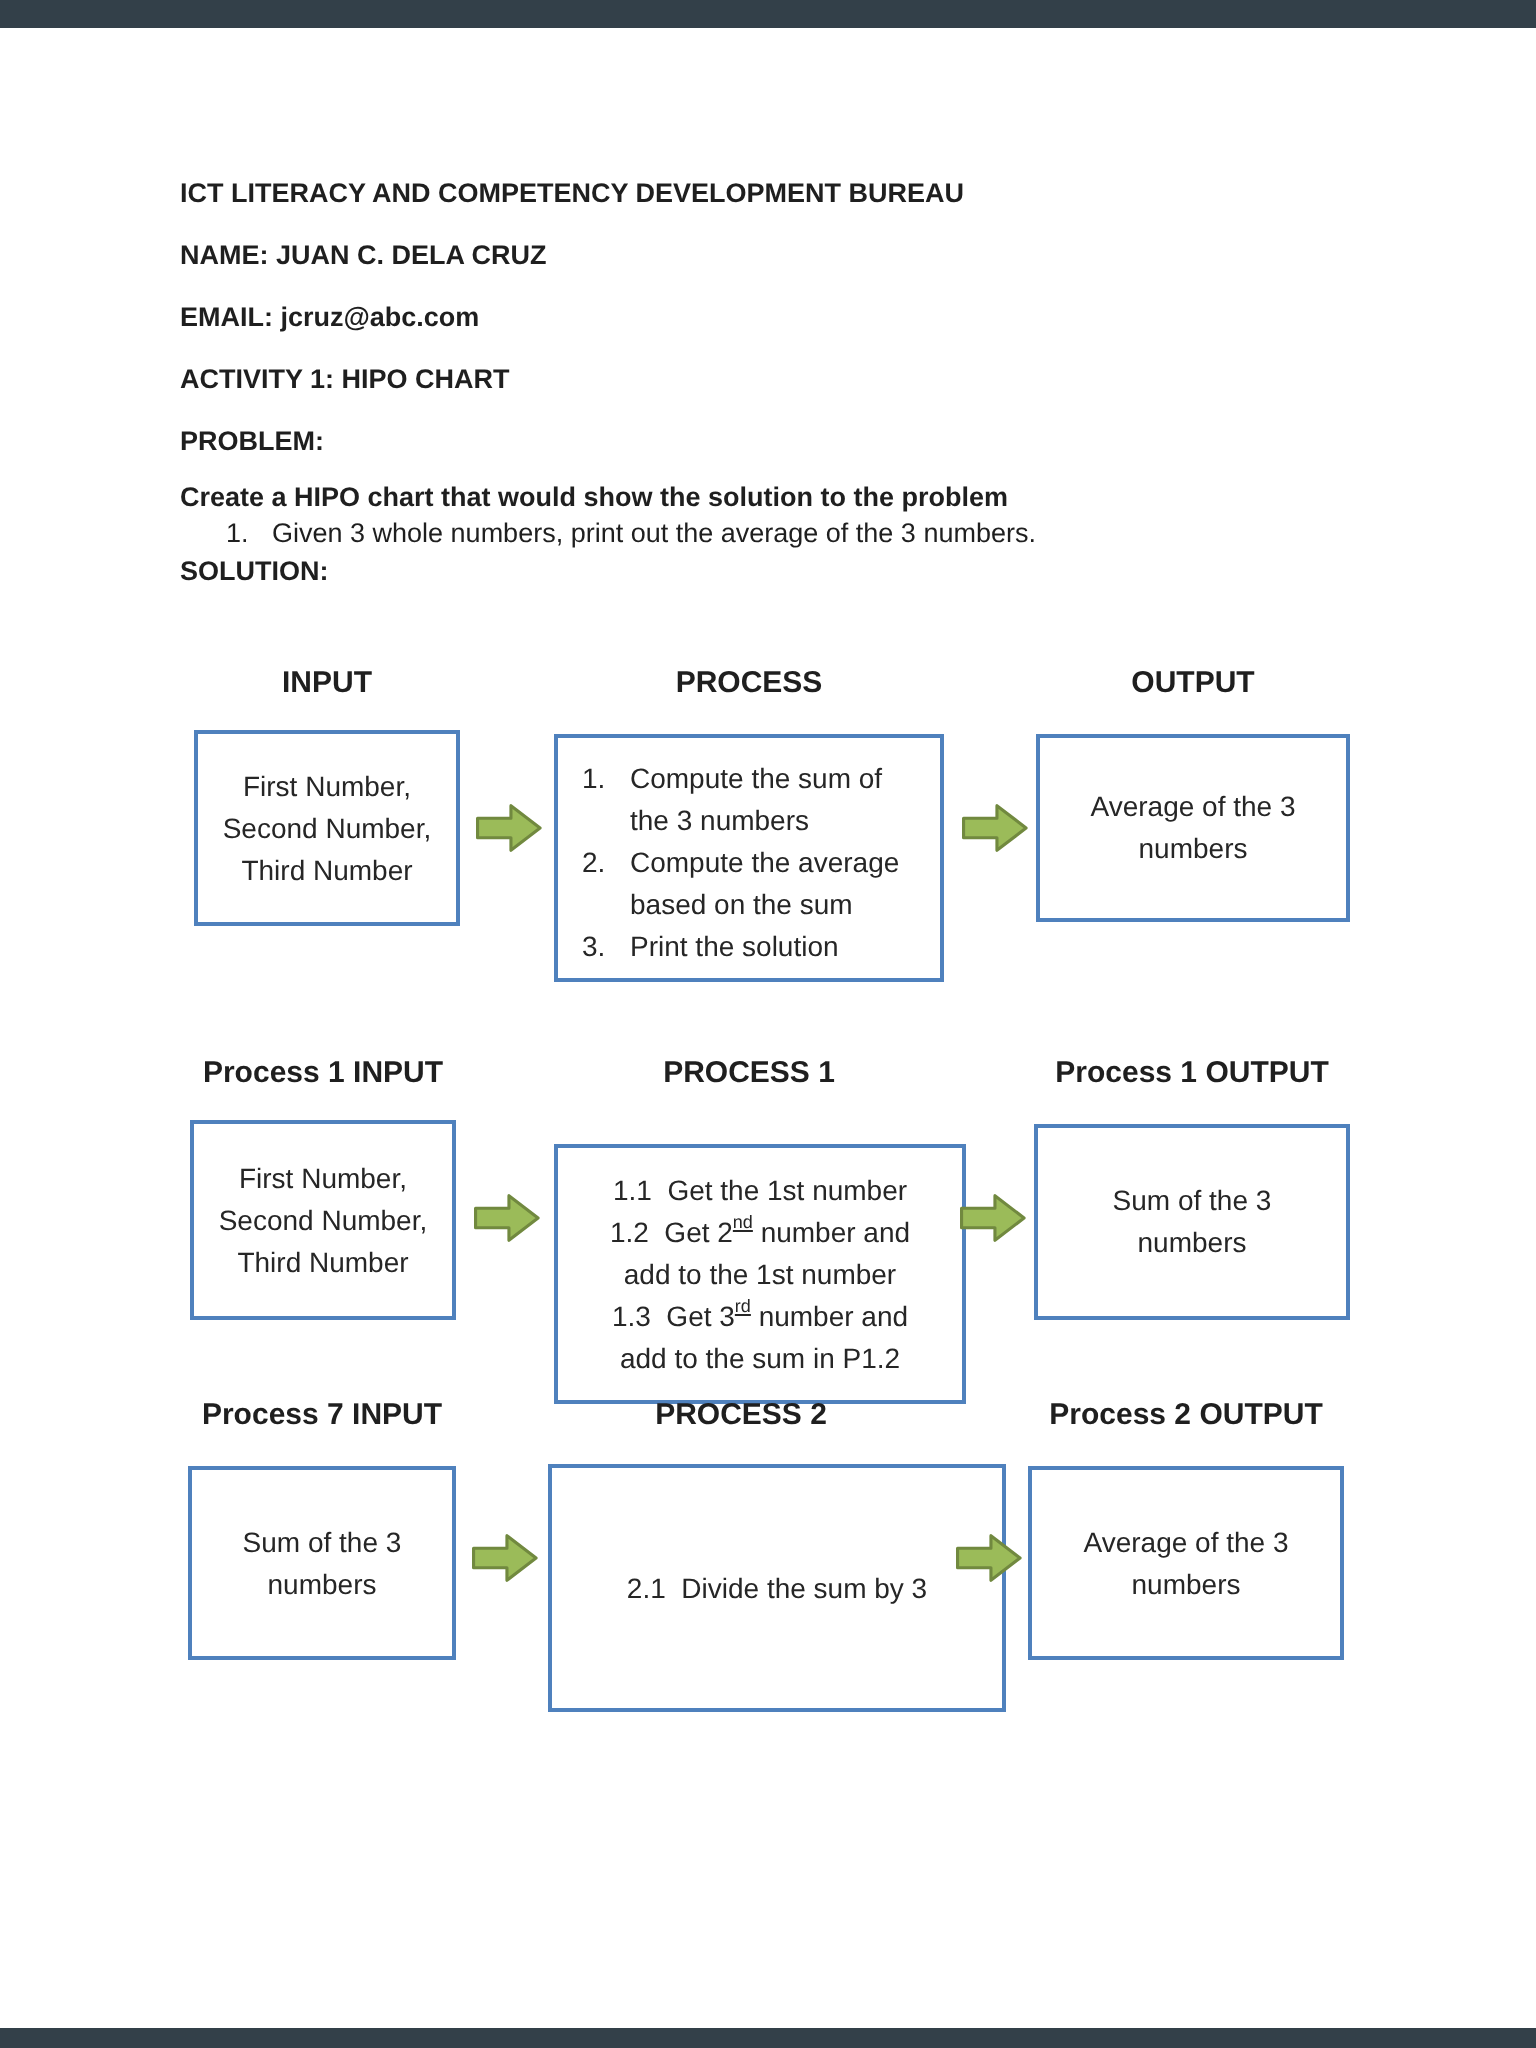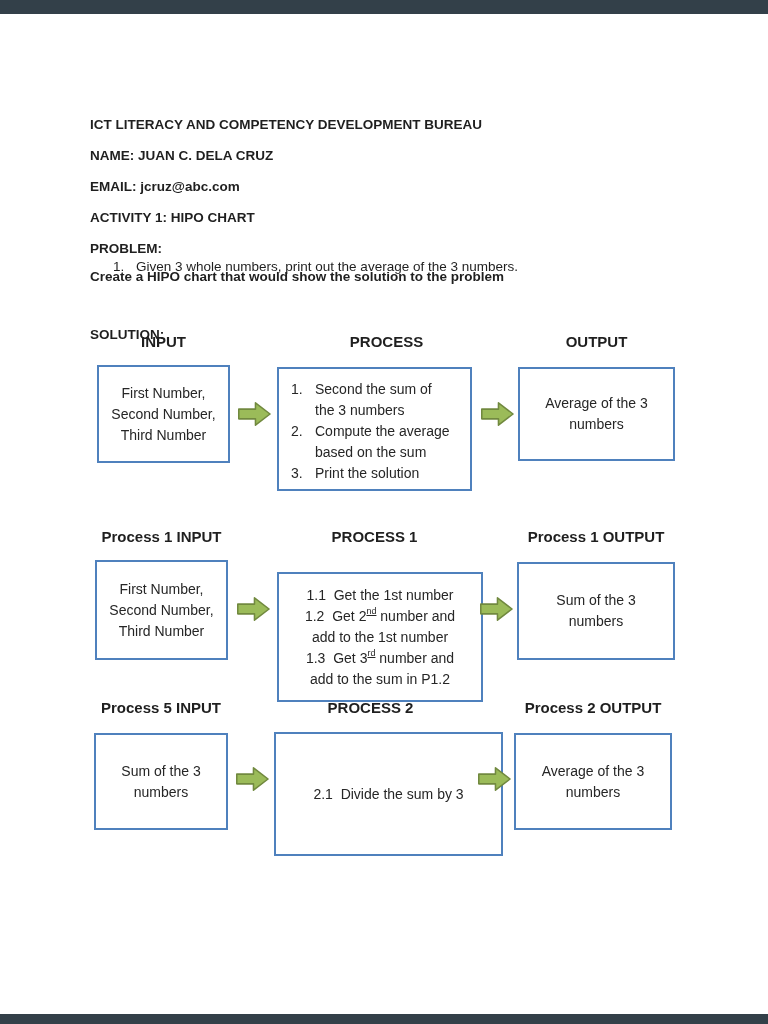--- a/index.html
+++ b/index.html
@@ -2,21 +2,21 @@
 <html><head>
 <meta charset="utf-8">
 <style>
   html,body{margin:0;padding:0;background:#ffffff;}
   .page{position:relative;width:768px;height:1024px;background:#ffffff;overflow:hidden;
         font-family:"Liberation Sans",sans-serif;color:#1f1f1f;}
   .bar{position:absolute;left:0;right:0;background:#334049;}
   .bar.top{top:0;height:14px;}
   .bar.bottom{bottom:0;height:10px;}
 
-  .tline{position:absolute;left:90px;font-size:13.5px;font-weight:bold;white-space:nowrap;margin-top:28px;}
+  .tline{position:absolute;left:90px;font-size:13.5px;font-weight:bold;white-space:nowrap;}
   .listnum{position:absolute;left:113px;font-size:13.5px;}
   .listtext{position:absolute;left:136px;font-size:13.5px;white-space:nowrap;text-align:right;}
 
   .hdr{position:absolute;font-size:15px;font-weight:bold;text-align:center;white-space:nowrap;}
 
   .hbox{position:absolute;border:2px solid #4f81bd;background:#fff;box-sizing:border-box;
         display:flex;flex-direction:column;justify-content:center;align-items:center;
         font-size:14px;line-height:21px;text-align:center;color:#262626;}
   .hbox .bxline{white-space:pre;}
 
@@ -38,43 +38,43 @@
   <div class="bar bottom"></div>
 
   <div class="tline" style="top:89px">ICT LITERACY AND COMPETENCY DEVELOPMENT BUREAU</div>
   <div class="tline" style="top:120px">NAME: JUAN C. DELA CRUZ</div>
   <div class="tline" style="top:151px">EMAIL: jcruz@abc.com</div>
   <div class="tline" style="top:182px">ACTIVITY 1: HIPO CHART</div>
   <div class="tline" style="top:213px">PROBLEM:</div>
   <div class="tline" style="top:241px">Create a HIPO chart that would show the solution to the problem</div>
   <div class="listnum" style="top:259px">1.</div>
   <div class="listtext" style="top:259px">Given 3 whole numbers, print out the average of the 3 numbers.</div>
-  <div class="tline" style="top:299px">SOLUTION:</div>
+  <div class="tline" style="top:278px">SOLUTION:</div>
 
   <div class="hdr" style="left:97px;top:333px;width:133px">INPUT</div>
-  <div class="hdr" style="left:289px;top:333px;width:195px">PROCESS</div>
+  <div class="hdr" style="left:277px;top:333px;width:195px">PROCESS</div>
   <div class="hdr" style="left:518px;top:333px;width:157px">OUTPUT</div>
 
   <div class="hbox" style="left:97px;top:365px;width:133px;height:98px">
     <div class="bxline">First Number,</div>
     <div class="bxline">Second Number,</div>
     <div class="bxline">Third Number</div>
   </div>
 
   <div class="arrow" style="left:238px;top:400px">
     <svg viewBox="0 0 34 28">
         <polygon points="0.8,9 18,9 18,2.5 33,14 18,25.5 18,19 0.8,19" stroke-width="1.6" stroke-linejoin="round" fill="#9bbb59" stroke="#71893f"></polygon>
       </svg>
   </div>
 
   <div class="hbox plist" style="left:277px;top:367px;width:195px;height:124px">
     <div class="plrow">
       <div class="plnum">1.</div>
       <div class="pltxt">
-          <div>Second the sum of</div>
+          <div>Compute the sum of</div>
           <div>the 3 numbers</div>
         </div>
     </div>
     <div class="plrow">
       <div class="plnum">2.</div>
       <div class="pltxt">
           <div>Compute the average</div>
           <div>based on the sum</div>
         </div>
     </div>
@@ -125,21 +125,21 @@
     <svg viewBox="0 0 34 28">
         <polygon points="0.8,9 18,9 18,2.5 33,14 18,25.5 18,19 0.8,19" stroke-width="1.6" stroke-linejoin="round" fill="#9bbb59" stroke="#71893f"></polygon>
       </svg>
   </div>
 
   <div class="hbox" style="left:517px;top:562px;width:158px;height:98px">
     <div class="bxline">Sum of the 3</div>
     <div class="bxline">numbers</div>
   </div>
 
-  <div class="hdr" style="left:94px;top:699px;width:134px">Process 5 INPUT</div>
+  <div class="hdr" style="left:94px;top:699px;width:134px">Process 7 INPUT</div>
   <div class="hdr" style="left:274px;top:699px;width:193px">PROCESS 2</div>
   <div class="hdr" style="left:514px;top:699px;width:158px">Process 2 OUTPUT</div>
 
   <div class="hbox" style="left:94px;top:733px;width:134px;height:97px">
     <div class="bxline">Sum of the 3</div>
     <div class="bxline">numbers</div>
   </div>
 
   <div class="arrow" style="left:236px;top:765px">
     <svg viewBox="0 0 34 28">

